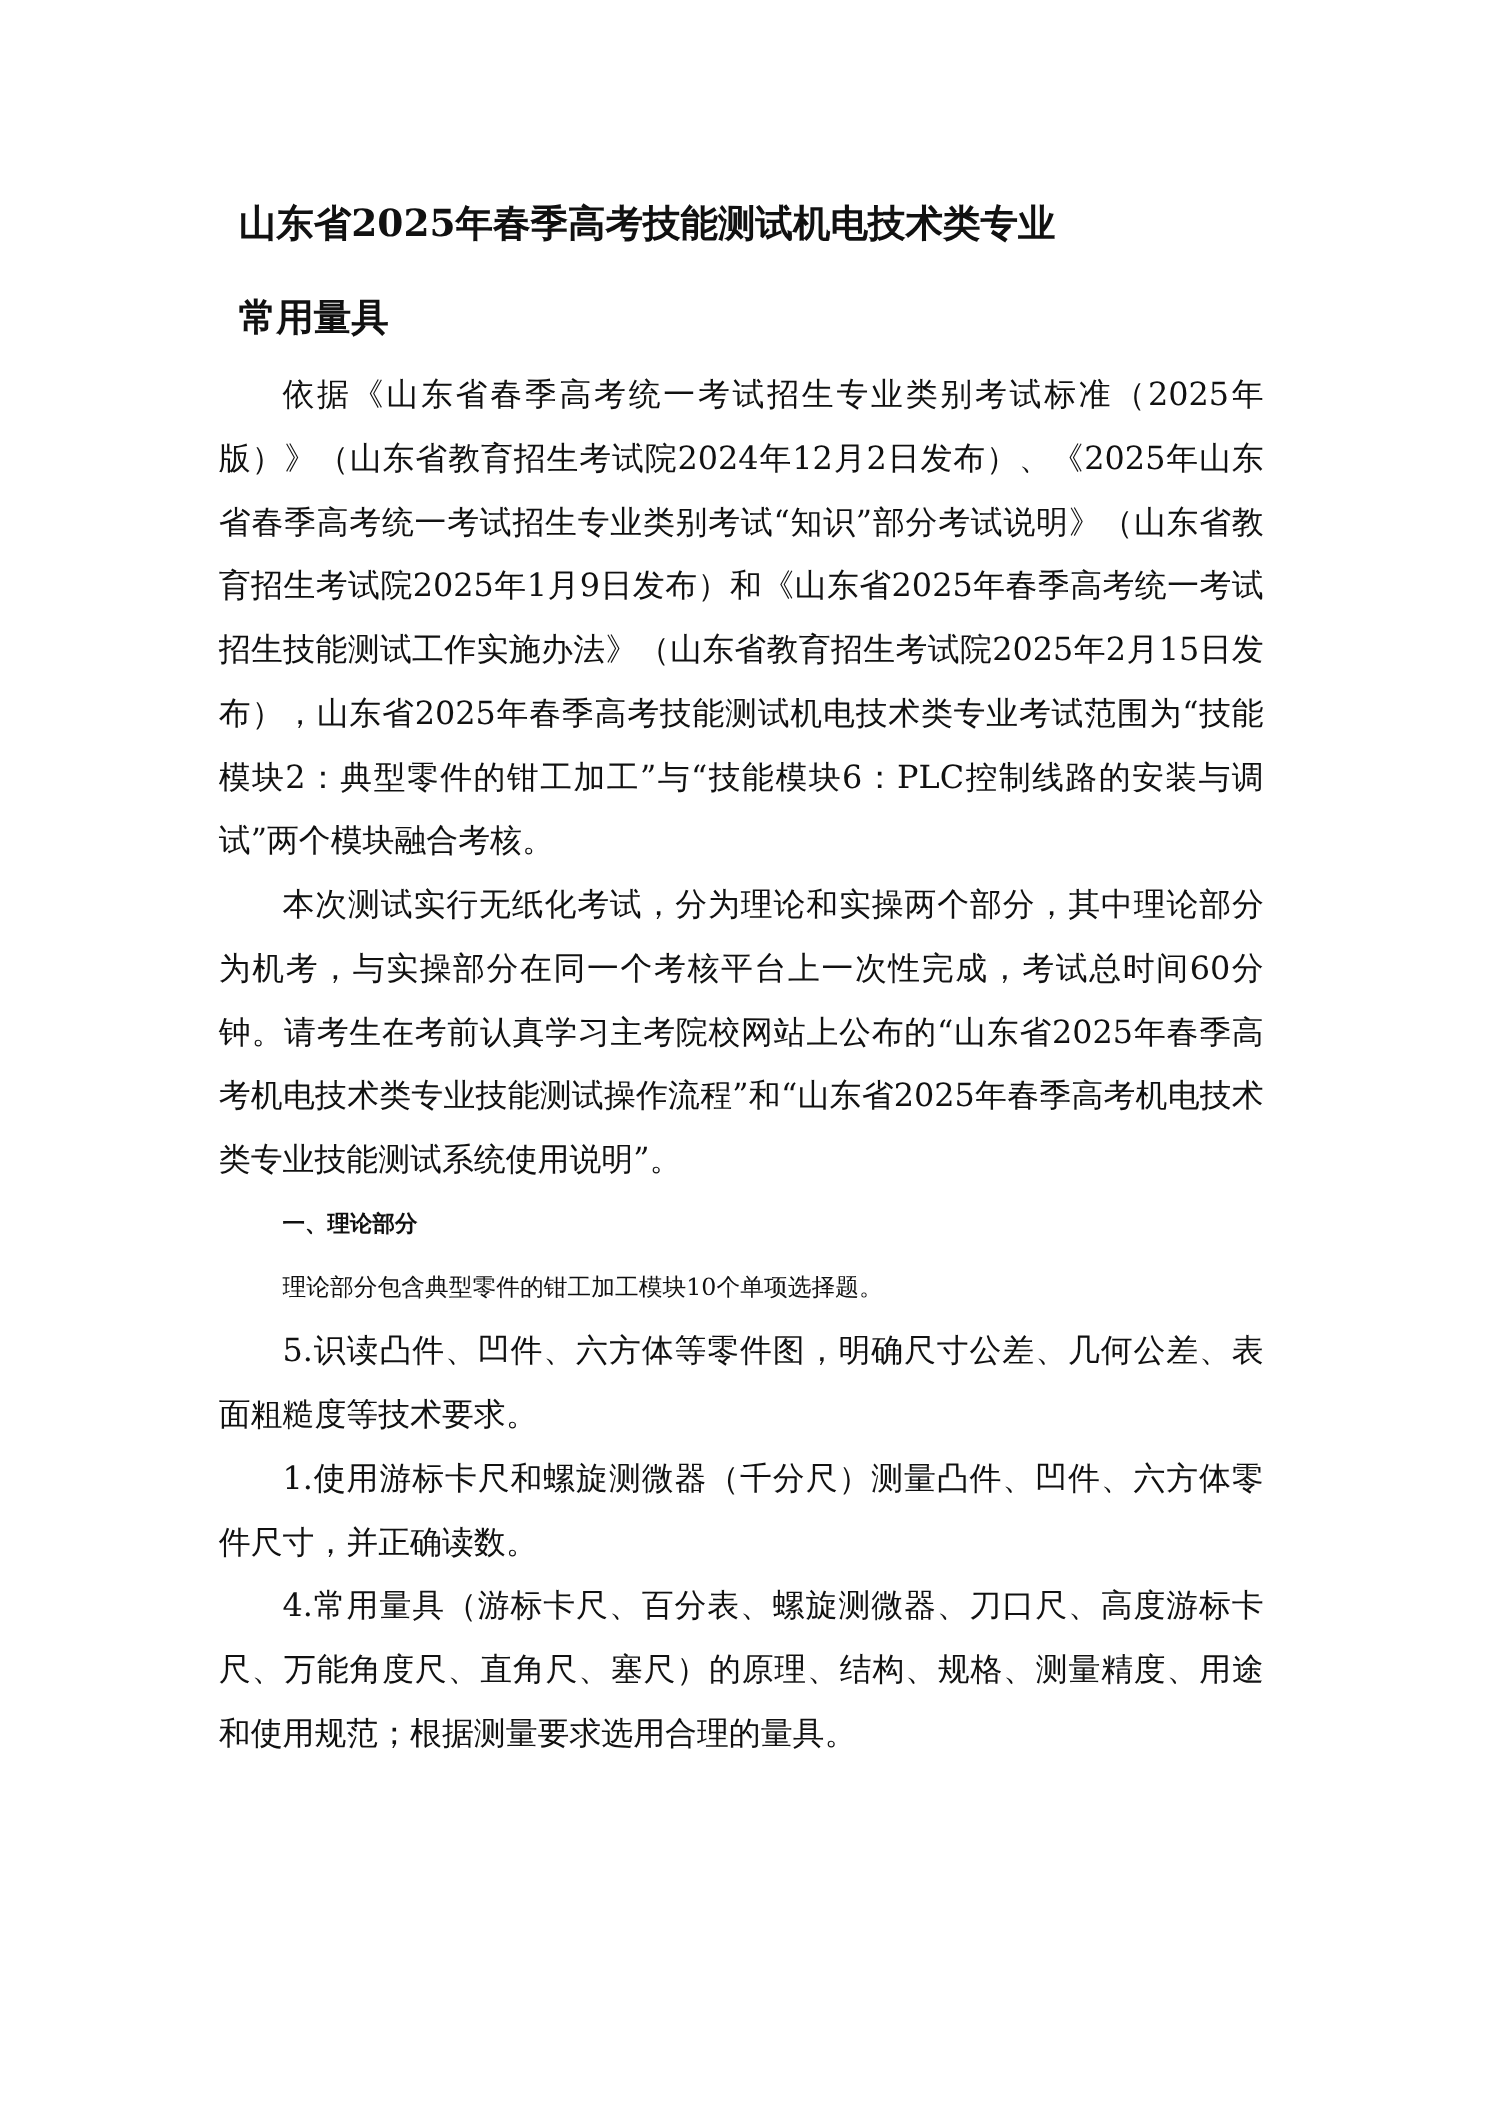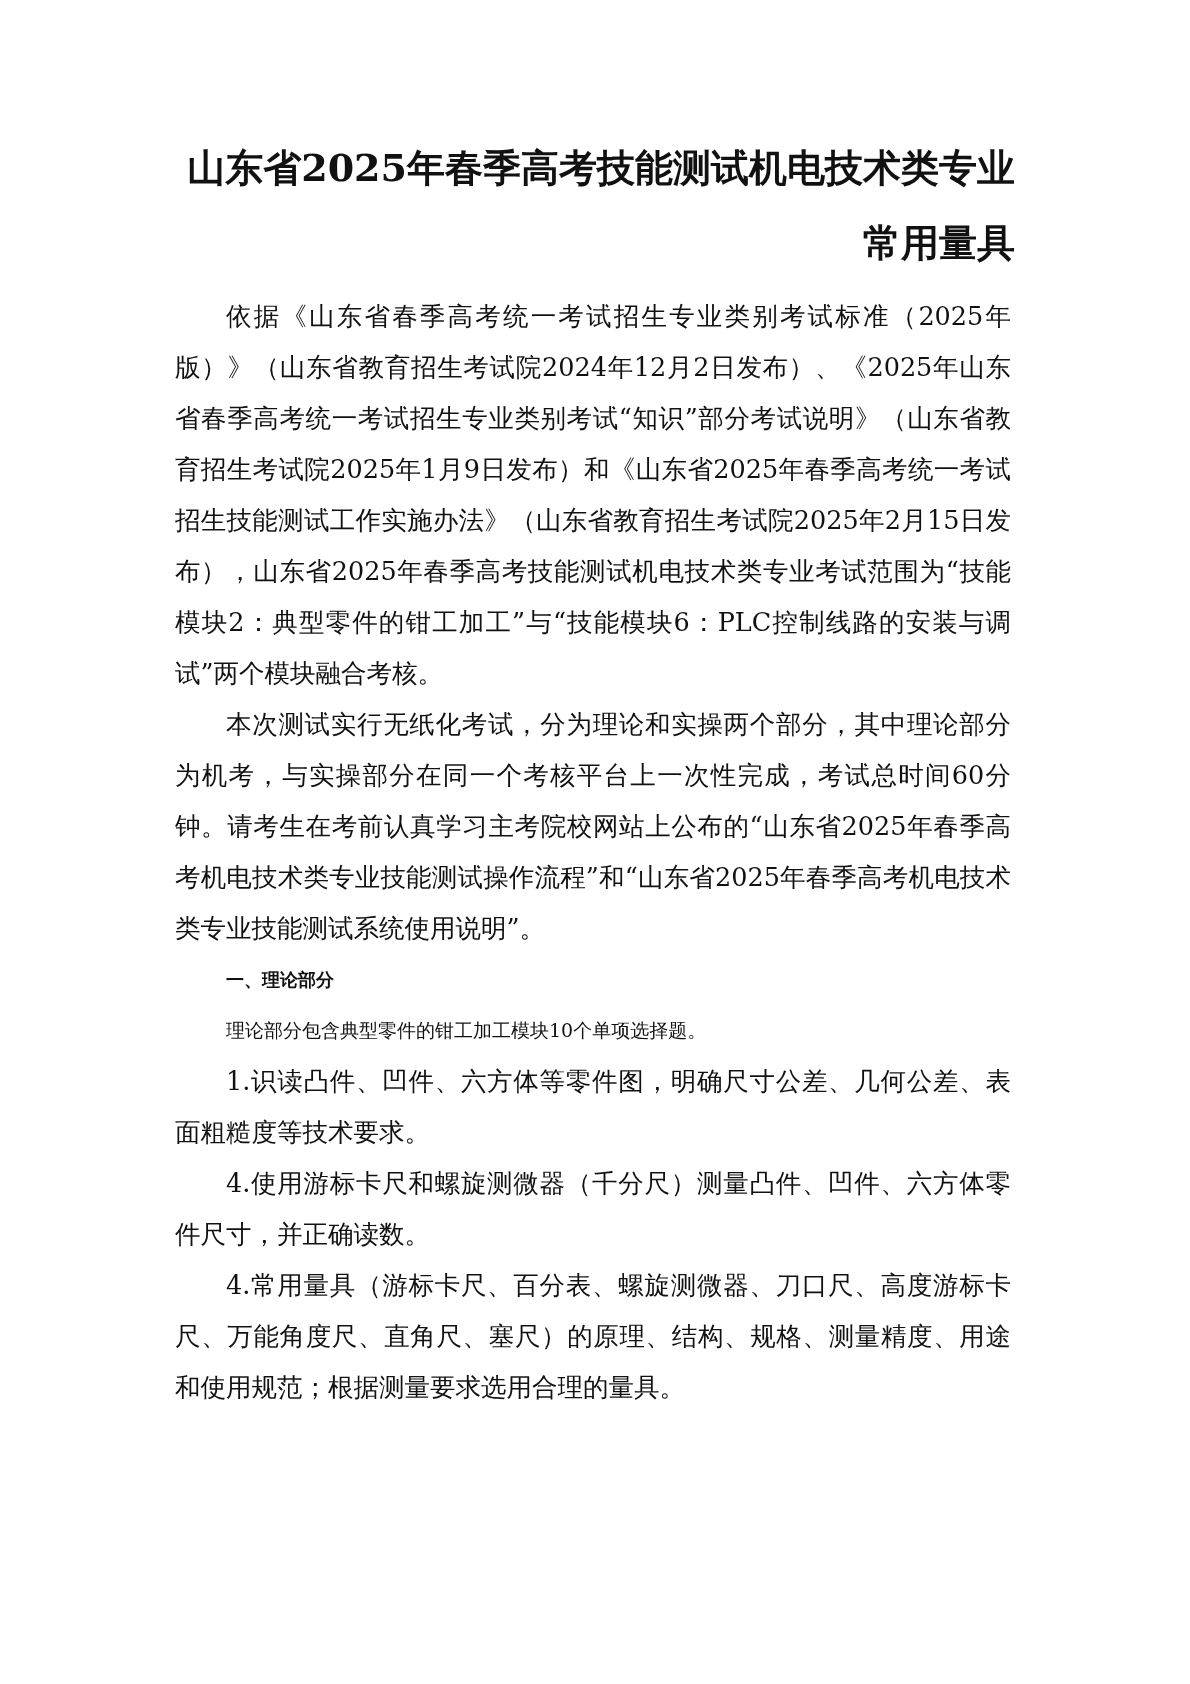--- a/index.html
+++ b/index.html
@@ -18,27 +18,27 @@
     .page {
       position: absolute;
       left: 175px;
       top: 0;
       width: 836px;
     }
     .title {
       position: absolute;
       left: 0;
       width: 836px;
-      text-align: right;
+      text-align: left;
       font-family: "DejaVu Serif", "Liberation Serif", serif;
       font-weight: bold;
-      font-size: 38px;
+      font-size: 30px;
       line-height: 40px;
       letter-spacing: 0px;
-      margin: 4px;
+      margin: 16px;
       white-space: nowrap;
     }
     .title.t1 { top: 144px; }
     .title.t2 { top: 219px; }
     .body {
       position: absolute;
       left: 0;
       top: 291px;
       width: 836px;
     }
@@ -71,17 +71,17 @@
 
 <div class="page">
   <h1 class="title t1">山东省2025年春季高考技能测试机电技术类专业</h1>
   <h1 class="title t2">常用量具</h1>
 
   <div class="body">
     <p class="p">依据《山东省春季高考统一考试招生专业类别考试标准（2025年版）》（山东省教育招生考试院2024年12月2日发布）、《2025年山东省春季高考统一考试招生专业类别考试“知识”部分考试说明》（山东省教育招生考试院2025年1月9日发布）和《山东省2025年春季高考统一考试招生技能测试工作实施办法》（山东省教育招生考试院2025年2月15日发布），山东省2025年春季高考技能测试机电技术类专业考试范围为“技能模块2：典型零件的钳工加工”与“技能模块6：PLC控制线路的安装与调试”两个模块融合考核。</p>
     <p class="p">本次测试实行无纸化考试，分为理论和实操两个部分，其中理论部分为机考，与实操部分在同一个考核平台上一次性完成，考试总时间60分钟。请考生在考前认真学习主考院校网站上公布的“山东省2025年春季高考机电技术类专业技能测试操作流程”和“山东省2025年春季高考机电技术类专业技能测试系统使用说明”。</p>
     <p class="h">一、理论部分</p>
     <p class="plain">理论部分包含典型零件的钳工加工模块10个单项选择题。</p>
-    <p class="p">1.识读凸件、凹件、六方体等零件图，明确尺寸公差、几何公差、表面粗糙度等技术要求。</p>
-    <p class="p">4.使用游标卡尺和螺旋测微器（千分尺）测量凸件、凹件、六方体零件尺寸，并正确读数。</p>
+    <p class="p">5.识读凸件、凹件、六方体等零件图，明确尺寸公差、几何公差、表面粗糙度等技术要求。</p>
+    <p class="p">1.使用游标卡尺和螺旋测微器（千分尺）测量凸件、凹件、六方体零件尺寸，并正确读数。</p>
     <p class="p">4.常用量具（游标卡尺、百分表、螺旋测微器、刀口尺、高度游标卡尺、万能角度尺、直角尺、塞尺）的原理、结构、规格、测量精度、用途和使用规范；根据测量要求选用合理的量具。</p>
   </div>
 </div>
 
 </body></html>

